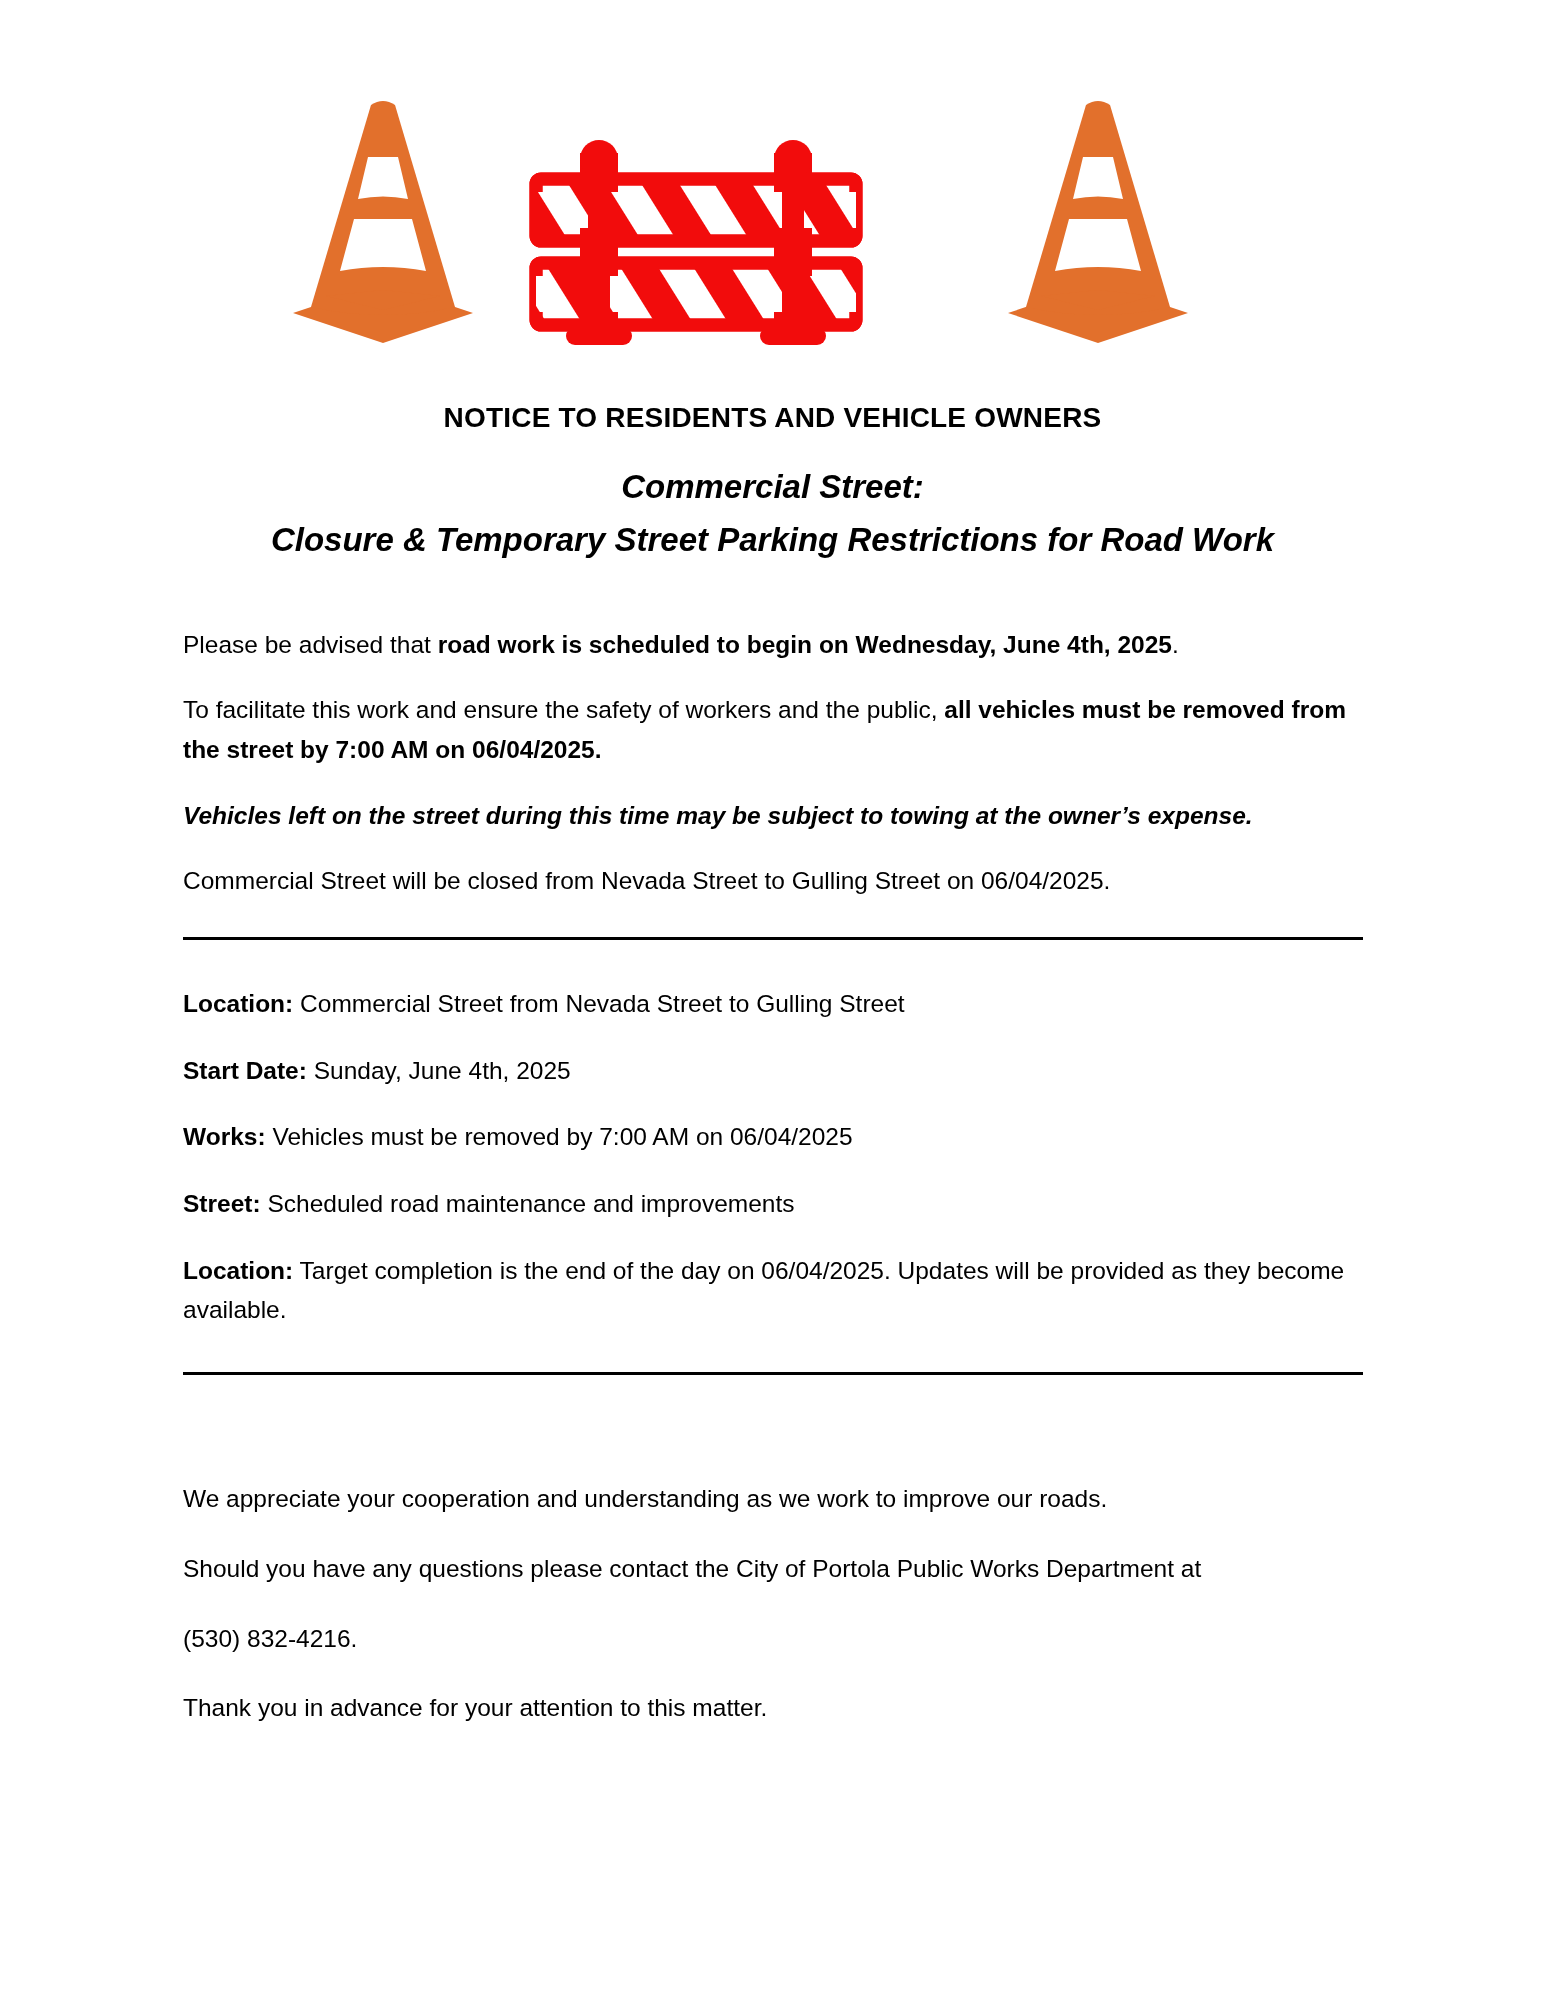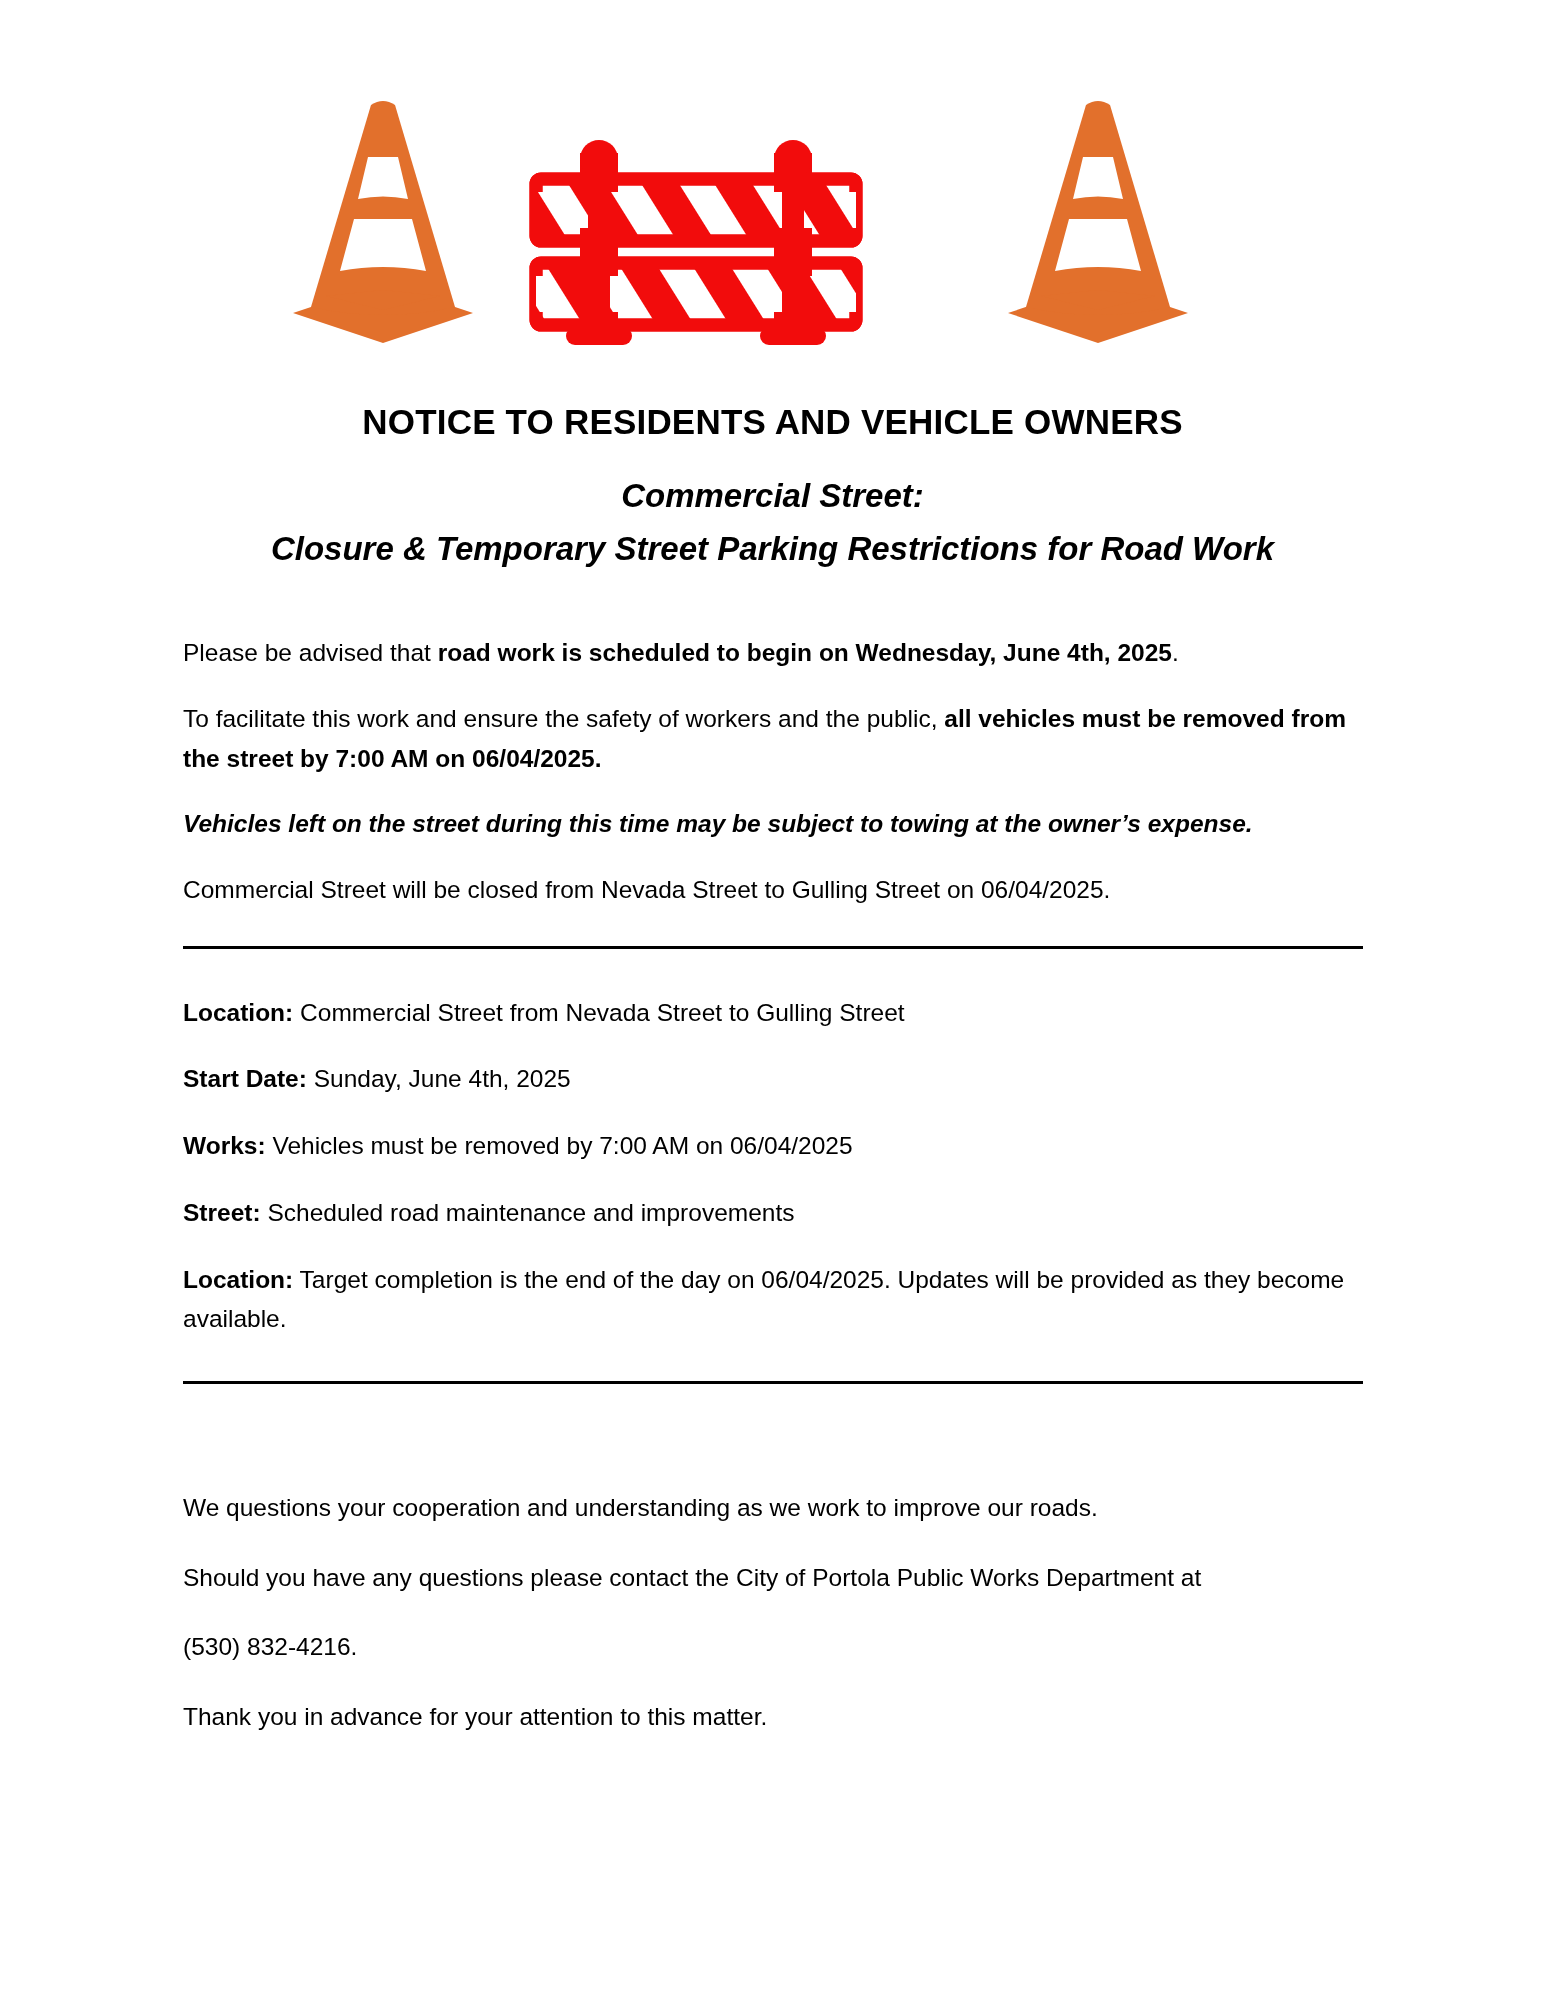--- a/index.html
+++ b/index.html
@@ -35,21 +35,21 @@
     left: 50%;
     transform: translateX(-50%);
     top: 95px;
     width: 1030px;
     height: 250px;
   }
 
   
   .doc-title {
     text-align: center;
-    font-size: 35px;
+    font-size: 28px;
     font-weight: bold;
     letter-spacing: 0.2px;
     margin: 0;
     padding: 0 60px;
     line-height: 1.25;
   }
   .subtitle-block {
     text-align: center;
     margin-top: 26px;
     padding: 0 60px;
@@ -206,19 +206,19 @@
     <p class="para"><span class="b">Street:</span><span> Scheduled road maintenance and improvements</span></p>
 
     <p class="para"><span class="b">Location:</span><span> Target completion is the end of the day on 06/04/2025. Updates will be provided as they become available.</span></p>
   </div>
 
   <div class="rule-wrap-bottom">
     <hr class="rule">
   </div>
 
   <div class="body-wrap closing" style="margin-top:104px">
-    <p class="para">We questions your cooperation and understanding as we work to improve our roads.</p>
+    <p class="para">We appreciate your cooperation and understanding as we work to improve our roads.</p>
     <p class="para">Should you have any questions please contact the City of Portola Public Works Department at</p>
     <p class="para">(530) 832-4216.</p>
     <p class="para">Thank you in advance for your attention to this matter.</p>
   </div>
 
 </div>
 
 </body></html>

